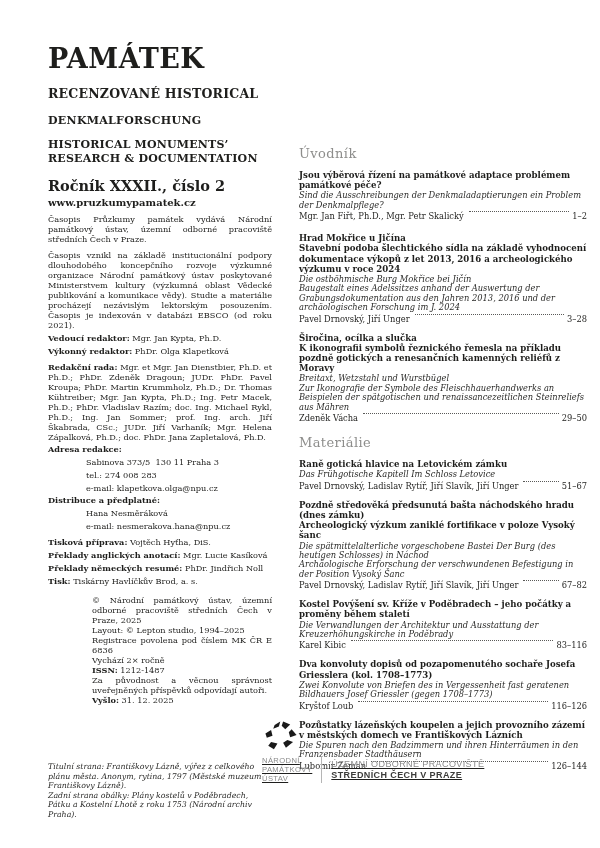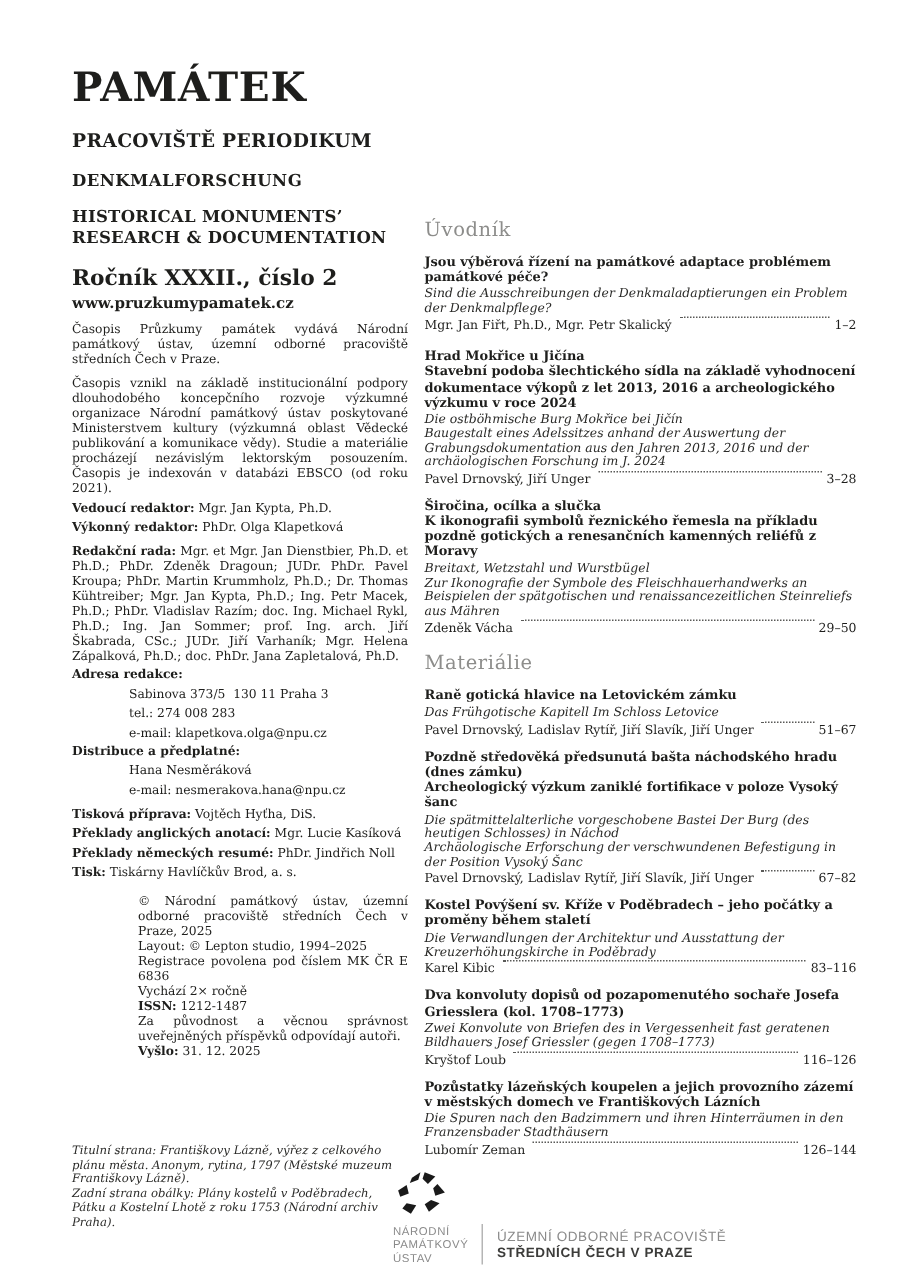--- a/index.html
+++ b/index.html
@@ -17,50 +17,50 @@
   .m-web{font-size:10px;font-weight:bold;margin-top:3px;}
   .body-txt{font-size:8.2px;line-height:10px;text-align:justify;}
   .para{margin:6px 0 0 0;}
   .kv{margin:3px 0 0 0;}
   .kv b{font-weight:bold;}
   .addr-label{font-weight:bold;margin-top:2px;}
   .addr-line{padding-left:38px;white-space:pre-wrap;}
   .imprint{margin-top:9px;margin-left:44px;}
   .imprint p{margin:0;}
   
-  .col-right{position:absolute;left:283px;top:146px;width:288px;}
+  .col-right{position:absolute;left:299px;top:146px;width:288px;}
   .toc-heading{font-size:13px;font-weight:normal;color:#8d8d8b;letter-spacing:.4px;margin:0 0 9px 0;}
   .toc-section{margin-bottom:12px;}
   .toc-entry{margin-bottom:9px;}
   .t-title{font-size:8.6px;line-height:10.2px;font-weight:bold;white-space:pre-line;}
   .t-sub{font-size:8.3px;line-height:9.4px;font-style:italic;margin-top:1px;white-space:pre-line;color:#2a2a28;}
   .t-row{display:flex;align-items:flex-start;font-size:8.3px;line-height:10px;margin-top:1px;}
   .t-authors{white-space:nowrap;}
   .leader{flex:1;border-bottom:1px dotted #5a5a58;margin:0 3px 2px 5px;min-width:10px;}
   .t-pages{white-space:nowrap;}
   
   .footnote{position:absolute;left:48px;top:762px;width:220px;font-size:7.8px;line-height:9.6px;font-style:italic;white-space:pre-line;color:#2a2a28;}
-  .logo{position:absolute;left:262px;top:780px;}
+  .logo{position:absolute;left:262px;top:720px;text-decoration:underline;}
   .logo-icon{display:block;margin-left:2px;}
   .logo-text{display:flex;align-items:center;margin-top:6px;font-family:"Liberation Sans","DejaVu Sans",sans-serif;}
   .logo-org{font-size:7.6px;line-height:9px;color:#8a8a8a;letter-spacing:.4px;}
   .logo-divider{width:1px;align-self:stretch;background:#b5b5b5;margin:0 9px;}
   .logo-unit1{font-size:9px;line-height:11px;color:#8a8a8a;letter-spacing:.4px;}
   .logo-unit2{font-size:9px;line-height:11px;color:#3c3c3a;font-weight:bold;letter-spacing:.4px;}
 </style>
 </head>
 <body>
 
 <div class="page">
 
   <div class="col-left">
     <div class="m-title">
       <div>PAMÁTEK</div>
     </div>
-    <div class="m-reviewed">PRACOVIŠTĚ PERIODIKUM</div>
+    <div class="m-reviewed">RECENZOVANÉ HISTORICAL</div>
     <div class="m-german">DENKMALFORSCHUNG</div>
     <div class="m-english">HISTORICAL MONUMENTS’
 RESEARCH &amp; DOCUMENTATION</div>
     <div class="m-volume">Ročník XXXII., číslo 2</div>
     <div class="m-web">www.pruzkumypamatek.cz</div>
 
     <div class="body-txt">
       <p class="para">Časopis Průzkumy památek vydává Národní památkový ústav, územní odborné pracoviště středních Čech v Praze.</p>
       <p class="para">Časopis vznikl na základě institucionální podpory dlouhodobého koncepčního rozvoje výzkumné organizace Národní památkový ústav poskytované Ministerstvem kultury (výzkumná oblast Vědecké publikování a komunikace vědy). Studie a materiálie procházejí nezávislým lektorským posouzením. Časopis je indexován v databázi EBSCO (od roku 2021).</p>
 

